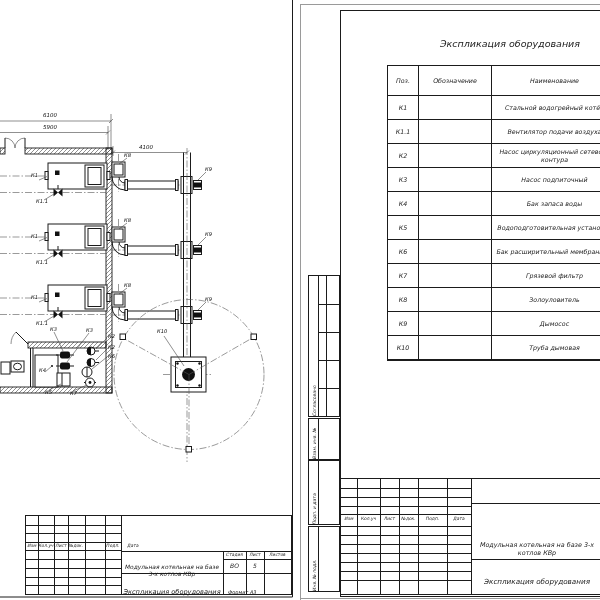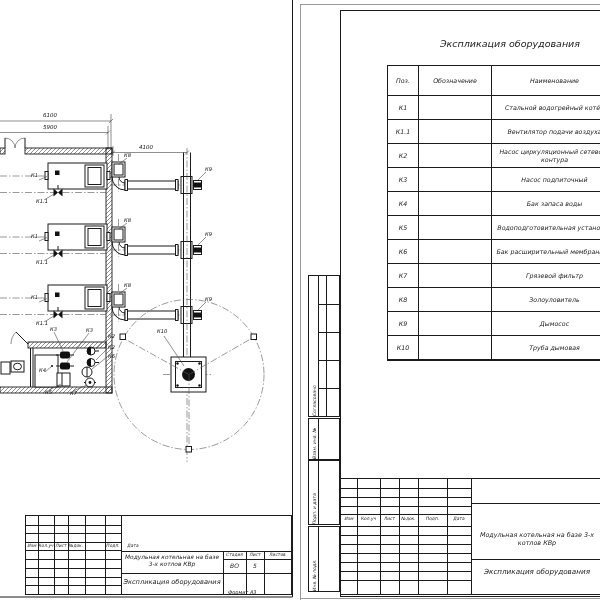--- a/index.html
+++ b/index.html
@@ -25,21 +25,21 @@
       align-items:center;justify-content:center;text-align:center;font-size:6.3px;line-height:1.15;}
   .tc.pos{width:30px;flex:none;}
   .tc.des{width:72px;flex:none;}
   .tc.nam{flex:1;}
   .spec-title{position:absolute;left:420px;top:38px;width:180px;text-align:center;
               font-style:italic;font-size:9.5px;}
   
   .tb{position:absolute;border:1.4px solid #1b1b1b;font-style:italic;}
   .tb .cell-label{position:absolute;font-size:4.4px;line-height:1;white-space:nowrap;
                   transform:translateX(-50%);}
-  .tb .big{position:absolute;text-align:center;font-size:5.9px;line-height:1.25;}
+  .tb .big{position:absolute;text-align:center;font-size:5.9px;line-height:1.25;margin-top:10px;}
   .stamp{position:absolute;border:1px solid #1b1b1b;}
   .stamp .rot{position:absolute;left:50%;top:50%;transform:translate(-50%,-50%) rotate(-90deg);
               font-style:italic;font-size:4.6px;white-space:nowrap;}
   .fmt{position:absolute;font-style:italic;font-size:5px;}
 </style>
 </head>
 <body>
 
 <div class="canvas">
 

